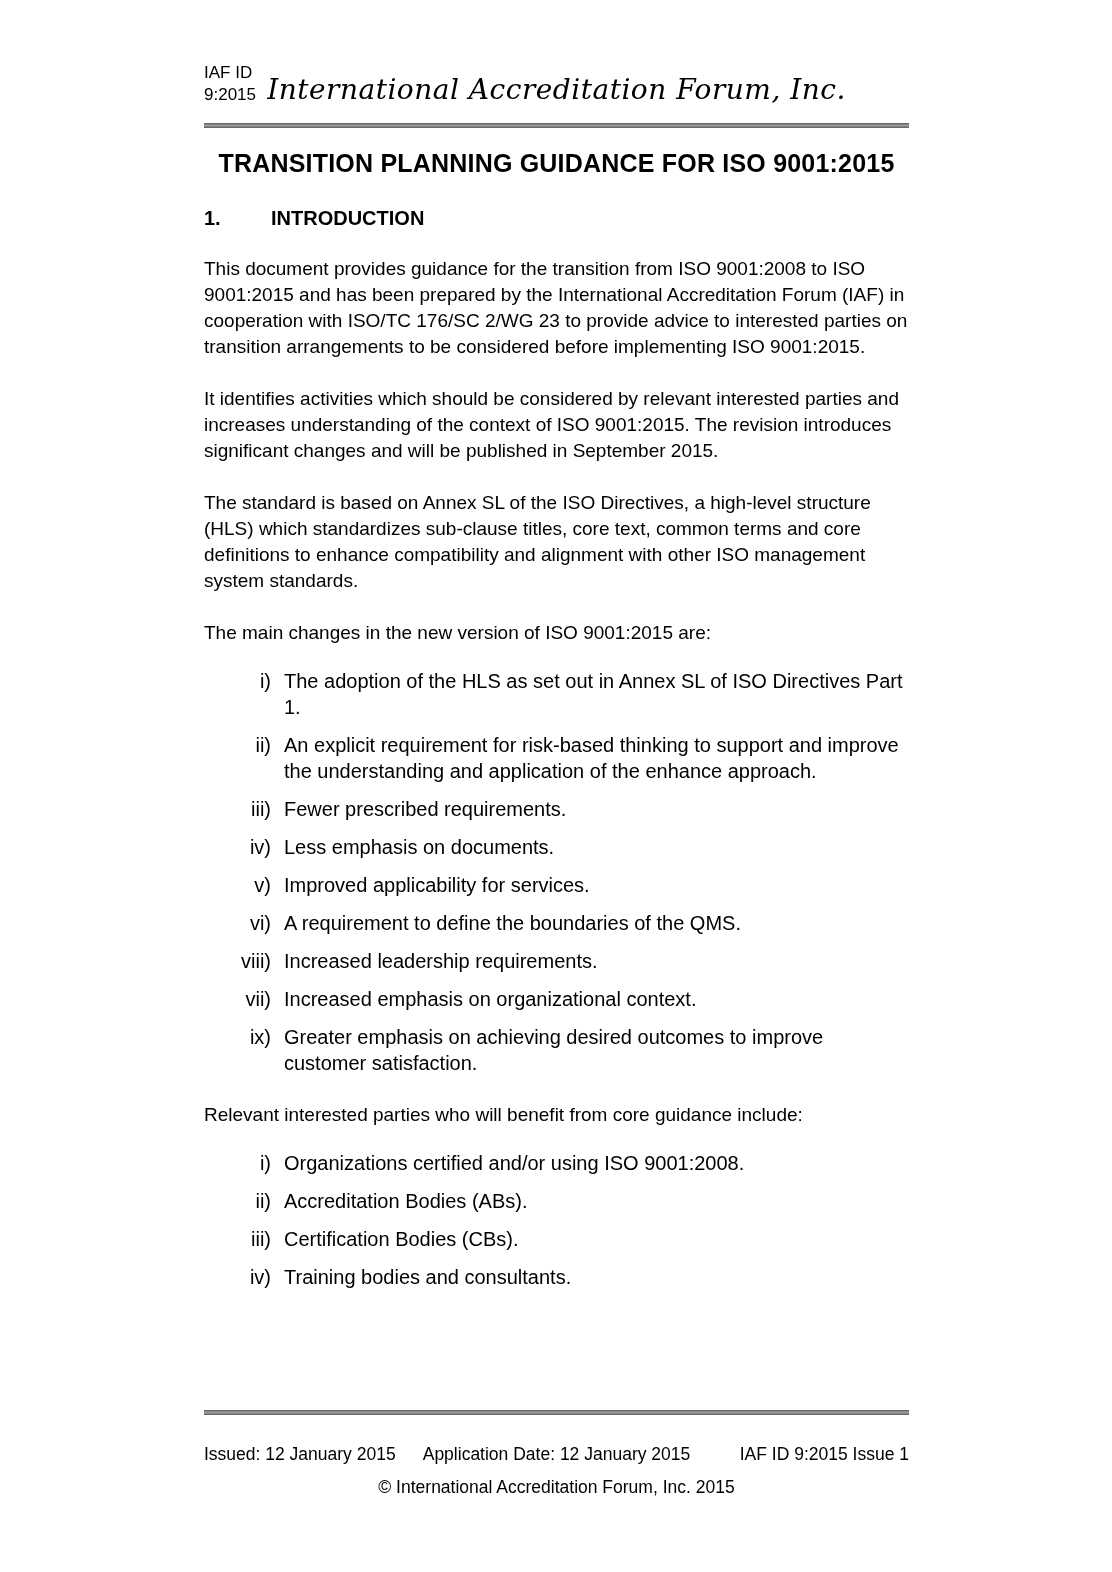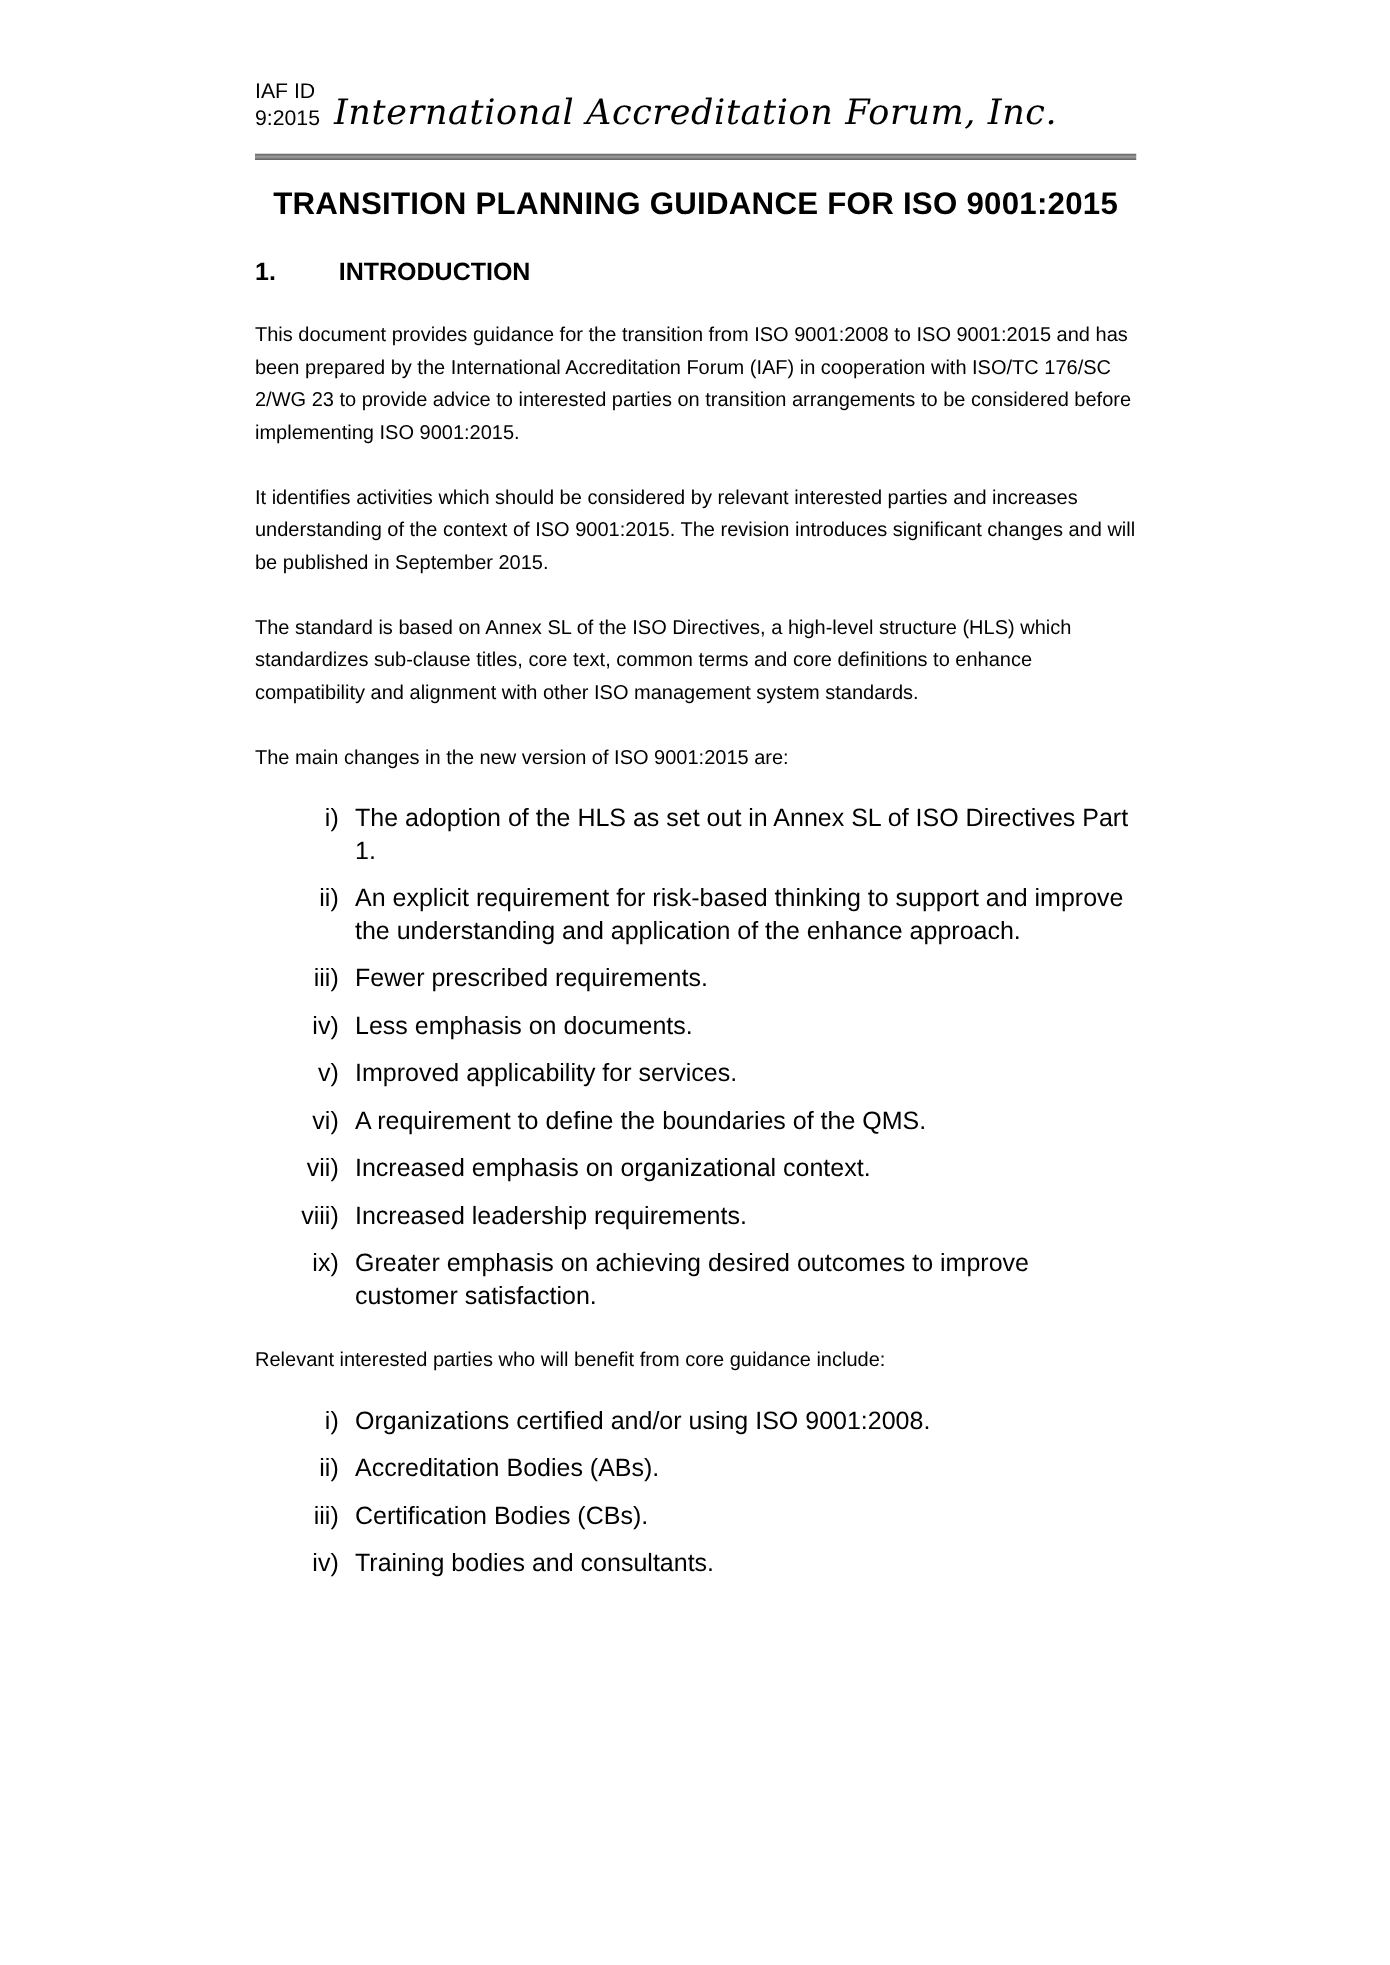--- a/index.html
+++ b/index.html
@@ -48,21 +48,21 @@
   }
   .section-head {
     margin-top: 29px;
     display: flex;
     font-size: 20px;
     font-weight: bold;
   }
   .section-head .num { flex: 0 0 67px; }
   p.body {
     margin-top: 26px;
-    font-size: 16px;
+    font-size: 19px;
     line-height: 26px;
   }
   ol.plain { list-style: none; margin-top: 22px; }
   ol.plain li {
     display: flex;
     margin-bottom: 12px;
     font-size: 20px;
     line-height: 26px;
   }
   ol.plain li .num { flex: 0 0 67px; text-align: right; }
@@ -138,26 +138,26 @@
       </li>
       <li>
         <span class="num">v)</span>
         <span class="li-text">Improved applicability for services.</span>
       </li>
       <li>
         <span class="num">vi)</span>
         <span class="li-text">A requirement to define the boundaries of the QMS.</span>
       </li>
       <li>
+        <span class="num">viii)</span>
+        <span class="li-text">Increased leadership requirements.</span>
+      </li>
+      <li>
         <span class="num">vii)</span>
         <span class="li-text">Increased emphasis on organizational context.</span>
-      </li>
-      <li>
-        <span class="num">viii)</span>
-        <span class="li-text">Increased leadership requirements.</span>
       </li>
       <li>
         <span class="num">ix)</span>
         <span class="li-text">Greater emphasis on achieving desired outcomes to improve customer satisfaction.</span>
       </li>
     </ol>
 
     <p class="body">Relevant interested parties who will benefit from core guidance include:</p>
 
     <ol class="plain parties-list">
@@ -174,13 +174,22 @@
         <span class="li-text">Certification Bodies (CBs).</span>
       </li>
       <li>
         <span class="num">iv)</span>
         <span class="li-text">Training bodies and consultants.</span>
       </li>
     </ol>
 
   </div>
 
+  <footer class="footer">
+    <div class="f-rule"></div>
+    <div class="f-row">
+      <span class="left">Issued: 12 January 2015</span>
+      <span class="center">Application Date: 12 January 2015</span>
+      <span class="right">IAF ID 9:2015 Issue 1</span>
+    </div>
+    <div class="f-copy">© International Accreditation Forum, Inc. 2015</div>
+  </footer>
 </div>
 
 </body></html>

